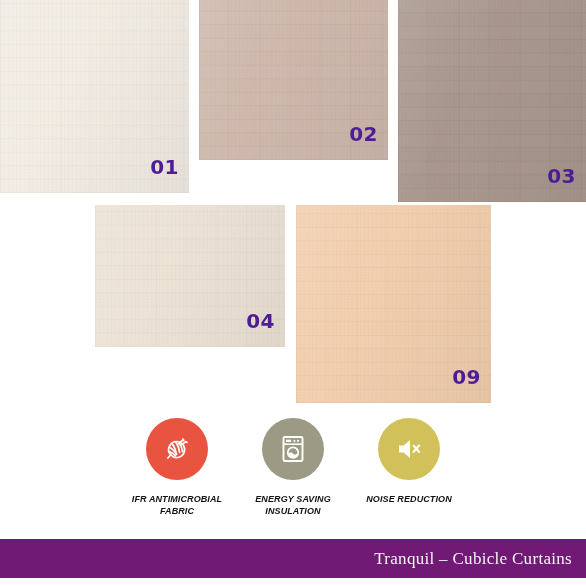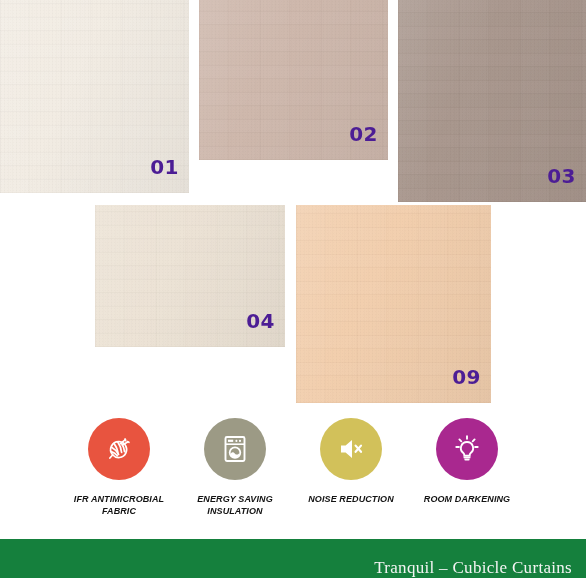--- a/index.html
+++ b/index.html
@@ -251,39 +251,20 @@
             <g stroke="#ffffff" stroke-width="2.2" stroke-linecap="round">
               <path d="M20.6 12.6l5.4 6.2"></path>
               <path d="M26.0 12.6l-5.4 6.2"></path>
             </g>
           </svg>
         </span>
       </div>
       <div class="caption">NOISE REDUCTION</div>
     </div>
 
-    <div class="feature">
-      <div class="badge" style="background: rgb(169, 40, 143);">
-        <span>
-          <svg width="32" height="32" viewBox="0 0 32 32" aria-hidden="true">
-            <g stroke="#ffffff" stroke-width="1.9" stroke-linecap="round" fill="none">
-              <path d="M16 3.2v2.6"></path>
-              <path d="M8.4 6.4l1.9 1.9"></path>
-              <path d="M23.6 6.4l-1.9 1.9"></path>
-              <path d="M5.3 14.0h2.6"></path>
-              <path d="M24.1 14.0h2.6"></path>
-              <path d="M16 9.0a6.1 6.1 0 0 1 3.9 10.8c-.8.7-1.2 1.4-1.2 2.3v.7h-5.4v-.7c0-.9-.4-1.6-1.2-2.3A6.1 6.1 0 0 1 16 9.0z"></path>
-              <path d="M13.4 24.6h5.2"></path>
-              <path d="M14.3 26.6h3.4"></path>
-            </g>
-          </svg>
-        </span>
-      </div>
-      <div class="caption">ROOM DARKENING</div>
-    </div>
-
-  </div>
-
-  <div id="footer-bar" style="background: #15803d; align-items: flex-end;">
+
+  </div>
+
+  <div id="footer-bar" style="background: #701a75;">
     <span class="footer-text" style="color: rgb(244, 244, 244);">Tranquil – Cubicle Curtains</span>
   </div>
 
 </div>
 
 </body></html>

